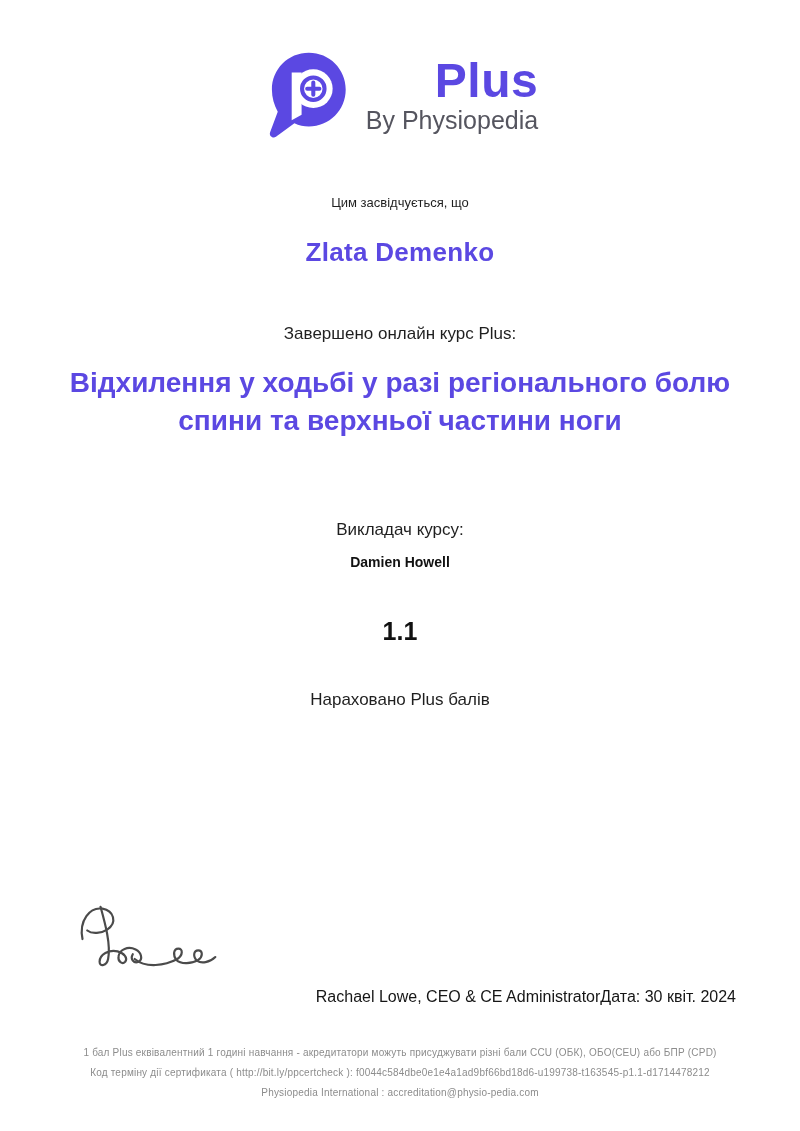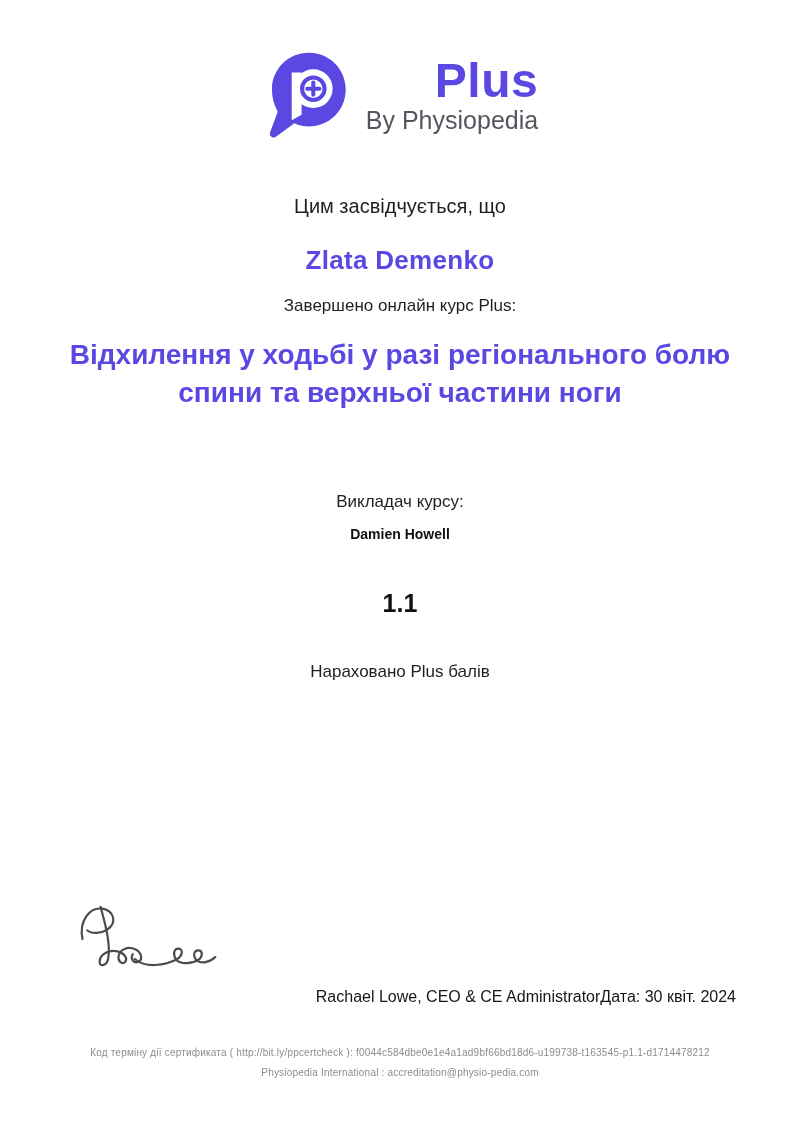--- a/index.html
+++ b/index.html
@@ -44,29 +44,29 @@
   }
   .logo-sub{
     font-size:25px;
     font-weight:400;
     color:var(--logo-gray);
     line-height:1.1;
     margin-top:1px;
   }
 
   
-  .intro-line{margin-top:53px;font-size:20px;color:var(--text-dark);}
+  .intro-line{margin-top:53px;font-size:13px;color:var(--text-dark);}
   .recipient-name{
     margin-top:27px;
     font-size:26px;
     font-weight:700;
     color:var(--accent);
     letter-spacing:0.3px;
   }
-  .completion-line{margin-top:20px;font-size:17px;color:var(--text-dark);}
+  .completion-line{margin-top:56px;font-size:17px;color:var(--text-dark);}
   .course-title{
     margin:20px auto 0;
     max-width:700px;
     font-size:28px;
     font-weight:700;
     line-height:1.35;
     color:var(--accent);
   }
   .instructor-label{margin-top:80px;font-size:17px;color:var(--text-dark);}
   .instructor-name{margin-top:14px;font-size:14px;font-weight:700;color:#111;}
@@ -145,17 +145,18 @@
       </g>
     </svg>
   </div>
 
   <div class="signatory-row">
     <span>Rachael Lowe, CEO &amp; CE Administrator</span>
     <span>Дата: 30 квіт. 2024</span>
   </div>
 
   <div class="fine-print">
+    <div>1 бал Plus еквівалентний 1 годині навчання - акредитатори можуть присуджувати різні бали CCU (ОБК), ОБО(CEU) або БПР (CPD)</div>
     <div>Код терміну дії сертификата ( http://bit.ly/ppcertcheck ): f0044c584dbe0e1e4a1ad9bf66bd18d6-u199738-t163545-p1.1-d1714478212</div>
     <div>Physiopedia International : accreditation@physio-pedia.com</div>
   </div>
 
 </div>
 
 </body></html>

